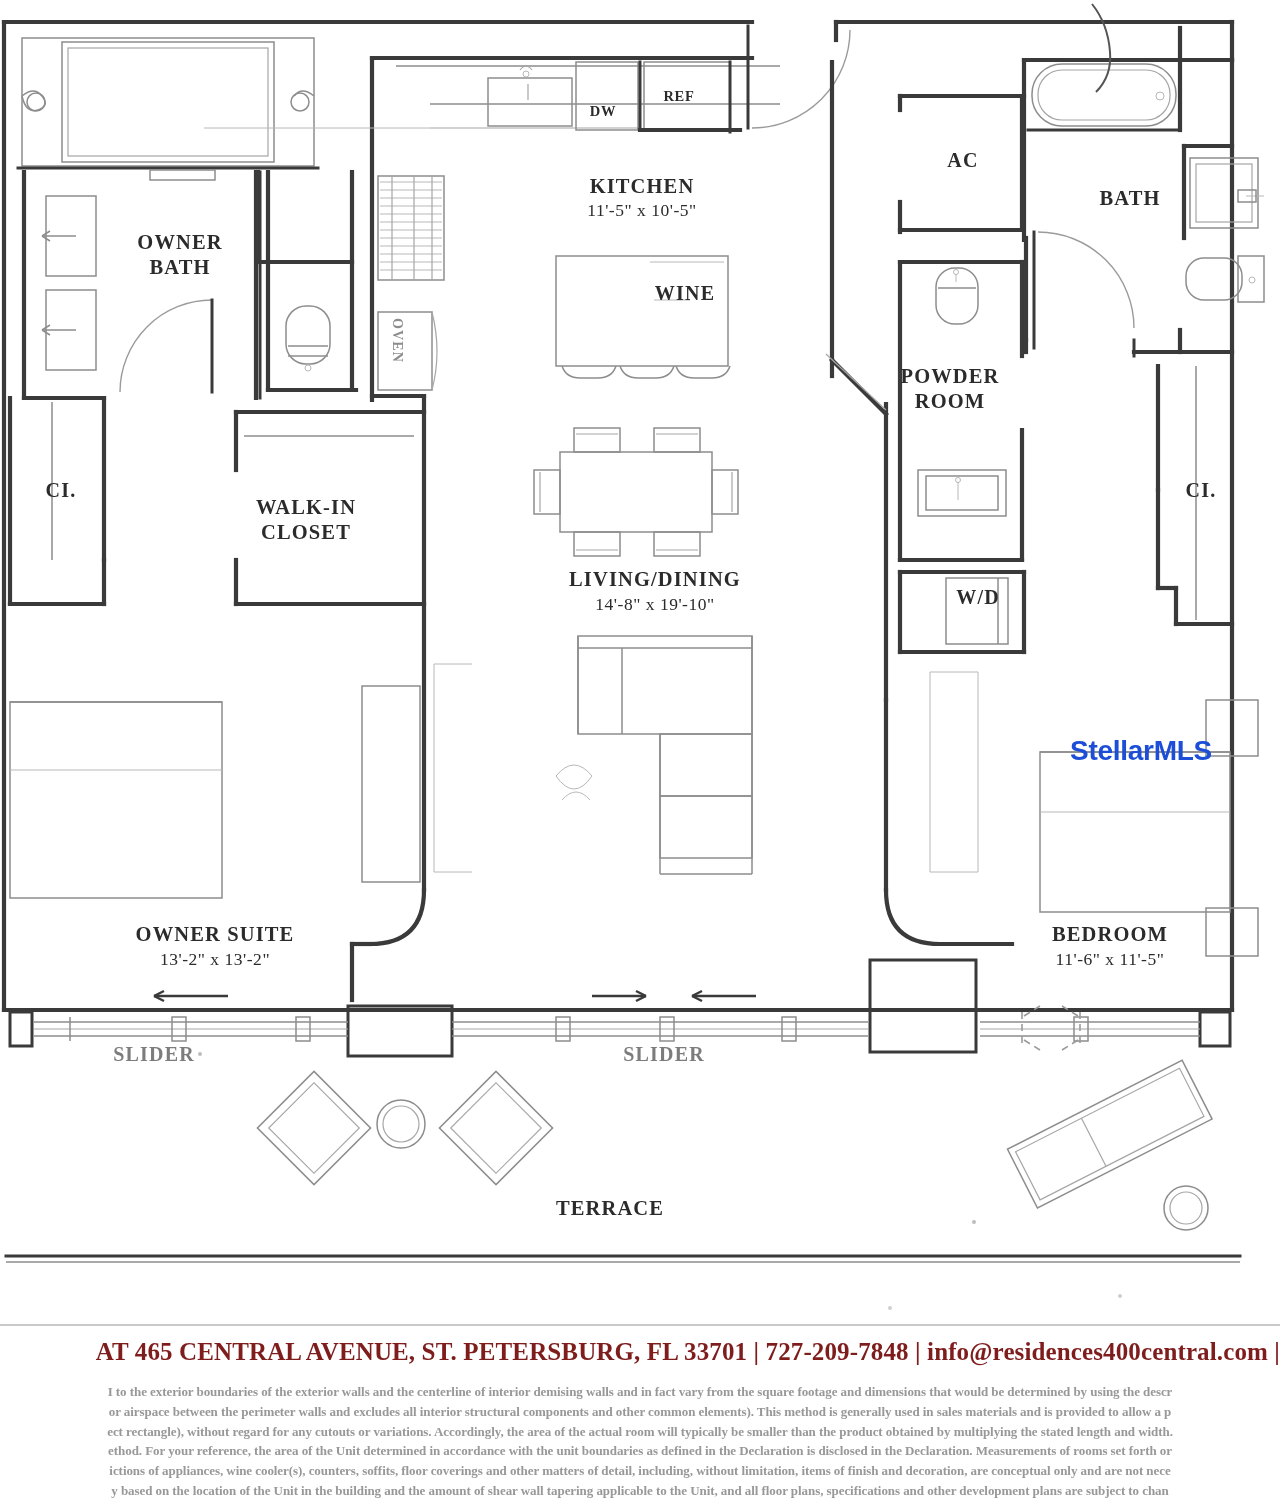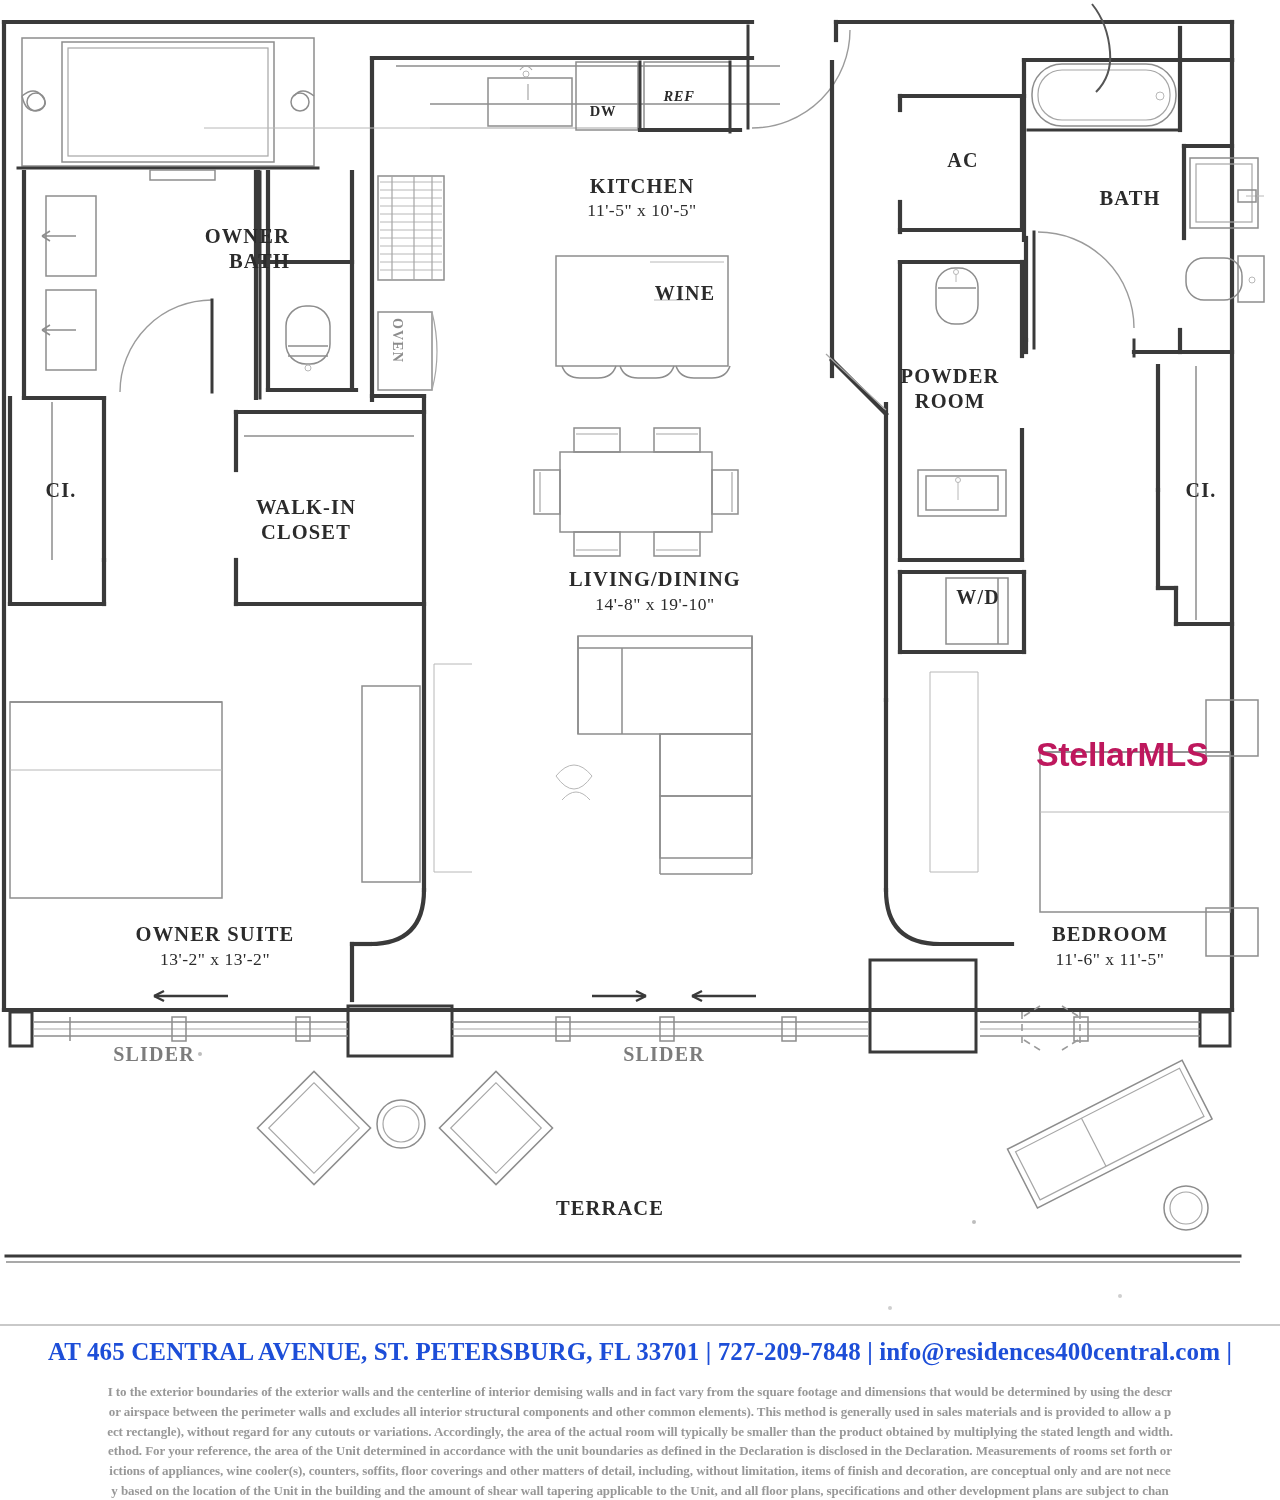--- a/index.html
+++ b/index.html
@@ -25,34 +25,34 @@
   .lbl.vert{
     transform:rotate(90deg);transform-origin:left top;
     font-weight:700;font-size:14px;letter-spacing:.08em;color:#8d8d8d;
   }
   
   #footer{position:absolute;left:0;top:1320px;width:1280px;height:180px;background:#fff;}
   #rule-top{position:absolute;left:0;top:4px;width:1280px;height:2px;background:#c9c9c9;}
   #addr{
     position:absolute;left:0;top:18px;width:1280px;
     font-family:"Liberation Serif", serif;
-    font-size:25px;font-weight:600;color:#1d4ed8;
-    letter-spacing:.005em;white-space:nowrap;text-align:center;
+    font-size:25px;font-weight:600;color:#7f1d1d;
+    letter-spacing:.005em;white-space:nowrap;text-align:right;
   }
   #fineprint{position:absolute;left:0;top:62px;width:1280px;}
   .fp{
     font-family:"Liberation Serif", serif;
     font-size:13px;font-weight:700;color:#8a8a8a;
     letter-spacing:-.005em;white-space:nowrap;line-height:1.52;
     text-align:center;opacity:.88;
   }
   #watermark{
-    position:absolute;left:1036px;top:735px;
+    position:absolute;left:1070px;top:735px;
     font-family:"Liberation Sans", sans-serif;
-    font-size:34px;font-weight:600;color:#be185d;
+    font-size:28px;font-weight:600;color:#1d4ed8;
     letter-spacing:-.01em;white-space:nowrap;
   }
 </style>
 </head>
 <body>
 
 <div id="plan">
 
 <svg width="1280" height="1320" viewBox="0 0 1280 1320" xmlns="http://www.w3.org/2000/svg">
   <defs>
@@ -420,21 +420,21 @@
   <path class="w2" d="M6 1256 L1240 1256" stroke="#5a5a5a"></path>
   <path class="t" d="M6 1262 L1240 1262"></path>
 
   <circle cx="974" cy="1222" r="2" fill="#bdbdbd"></circle>
   <circle cx="890" cy="1308" r="2" fill="#cfcfcf"></circle>
   <circle cx="1120" cy="1296" r="2" fill="#cfcfcf"></circle>
   <circle cx="200" cy="1054" r="2" fill="#bdbdbd"></circle>
 </svg>
 
 
-<div class="lbl room" style="left:70px;top:224px;width:220px;text-align:right;">
+<div class="lbl room" style="left:70px;top:230px;width:220px;">
   <span>OWNER</span><br>
   <span>BATH</span>
 </div>
 
 <div class="lbl room" style="left:528px;top:174px;width:228px;">KITCHEN</div>
 <div class="lbl dim" style="left:528px;top:200px;width:228px;">11'-5" x 10'-5"</div>
 
 <div class="lbl room" style="left:1030px;top:186px;width:200px;">BATH</div>
 
 <div class="lbl room" style="left:850px;top:364px;width:200px;">
@@ -459,21 +459,21 @@
 <div class="lbl room" style="left:500px;top:1196px;width:220px;">TERRACE</div>
 
 <div class="lbl small" style="left:28px;top:478px;width:66px;">CI.</div>
 <div class="lbl small" style="left:1168px;top:478px;width:66px;">CI.</div>
 
 <div class="lbl small" style="left:918px;top:148px;width:90px;">AC</div>
 
 <div class="lbl small" style="left:930px;top:585px;width:96px;">W/D</div>
 
 <div class="lbl tiny" style="left:568px;top:103px;width:70px;">DW</div>
-<div class="lbl tiny" style="left:644px;top:88px;width:70px;font-style:italic;">REF</div>
+<div class="lbl tiny" style="left:644px;top:88px;width:70px;">REF</div>
 <div class="lbl small" style="left:640px;top:281px;width:90px;">WINE</div>
 
 <div class="lbl vert" style="left:406px;top:318px;">OVEN</div>
 
 <div class="lbl small" style="left:106px;top:1042px;width:96px;color:#7c7c7c;">SLIDER</div>
 <div class="lbl small" style="left:616px;top:1042px;width:96px;color:#7c7c7c;">SLIDER</div>
 
 <div id="watermark">StellarMLS</div>
 
 </div>

